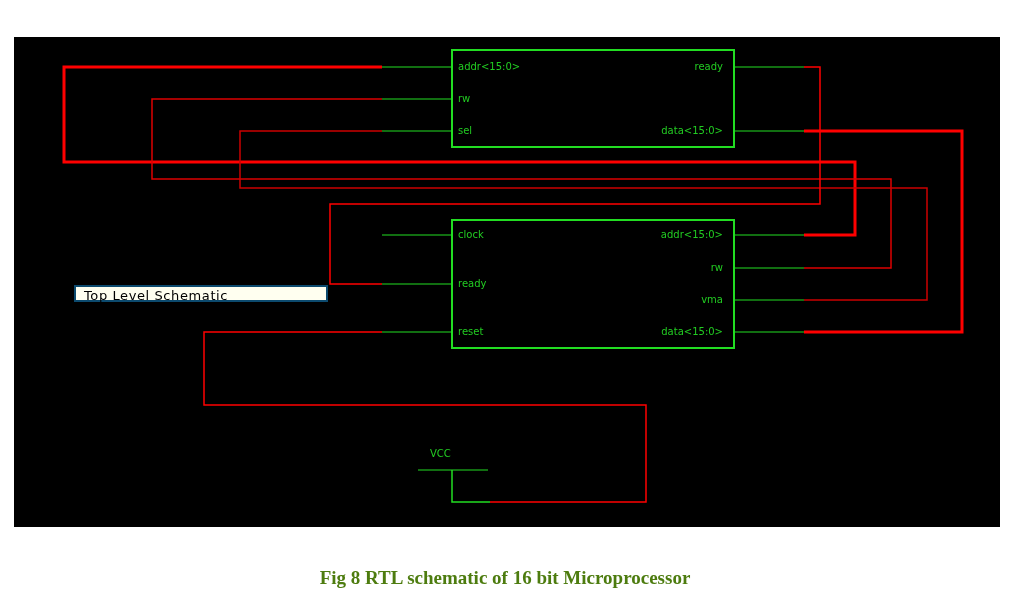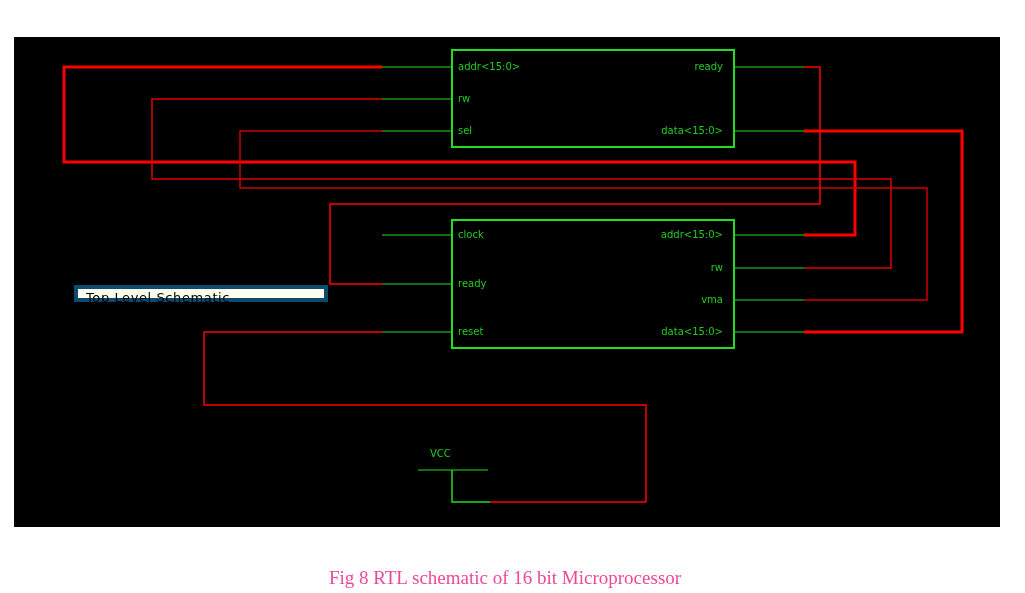--- a/index.html
+++ b/index.html
@@ -2,27 +2,27 @@
 <html><head>
 <meta charset="utf-8">
 <style>
   html, body { margin:0; padding:0; background:#ffffff; }
   body { width:1025px; height:593px; position:relative; overflow:hidden; }
   #canvas { position:absolute; left:14px; top:37px; width:986px; height:490px; background:#000000; }
   #canvas svg { position:absolute; left:0; top:0; }
   .pin { font-family:"DejaVu Sans", sans-serif; font-size:10px; fill:#22cc22; }
   .tooltip {
     position:absolute; left:74px; top:285px; width:254px; height:17px;
-    background:#fffff0; border:4px solid #0c4a6e;
+    background:#fffff0; border:2px solid #0c4a6e;
     font-family:"DejaVu Sans", sans-serif; font-size:13px; letter-spacing:0.6px;
     color:#000; line-height:17px; padding-left:8px; box-sizing:border-box;
   }
   .caption {
     position:absolute; left:0; top:567px; width:1010px; text-align:center;
-    font-family:"Liberation Serif", serif; font-size:19px; color:#ec4899;
+    font-family:"Liberation Serif", serif; font-size:19px; color:#4d7c0f;font-weight:bold;
   }
 </style>
 </head>
 <body>
 
 <div id="canvas">
 <svg width="986" height="490" viewBox="0 0 986 490">
 
   <rect x="438" y="13" width="282" height="97" fill="none" stroke="#22dd22" stroke-width="2"></rect>
 

